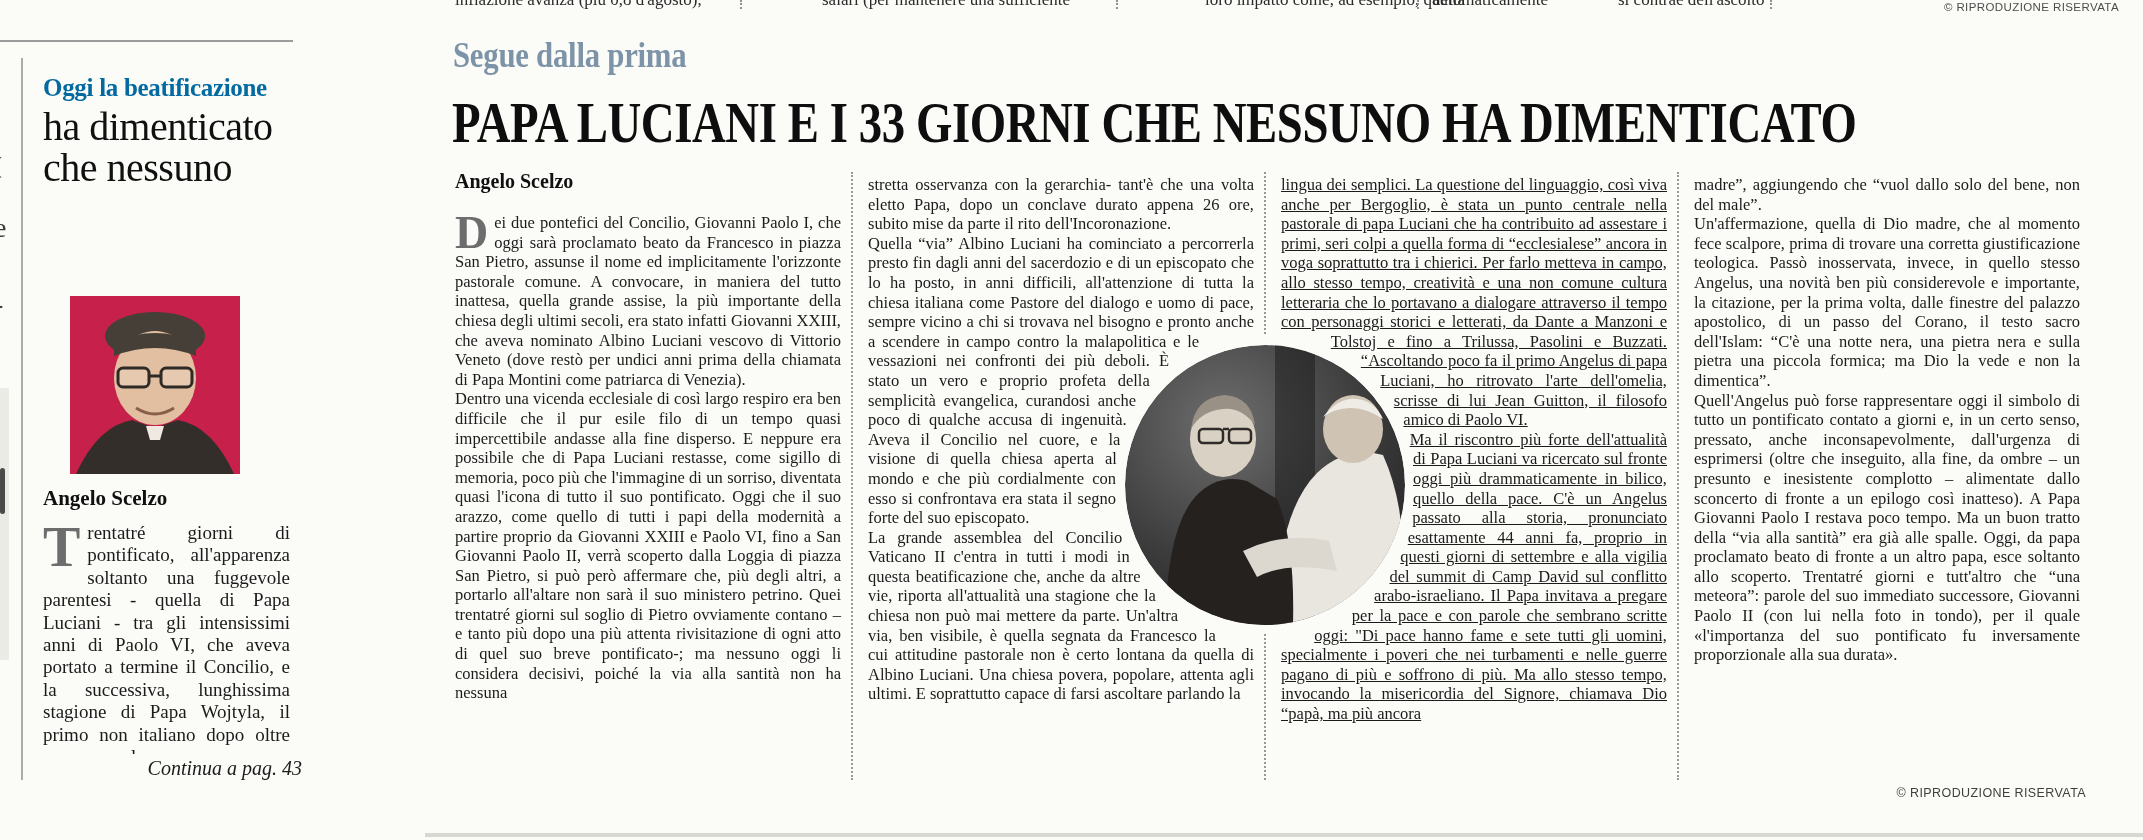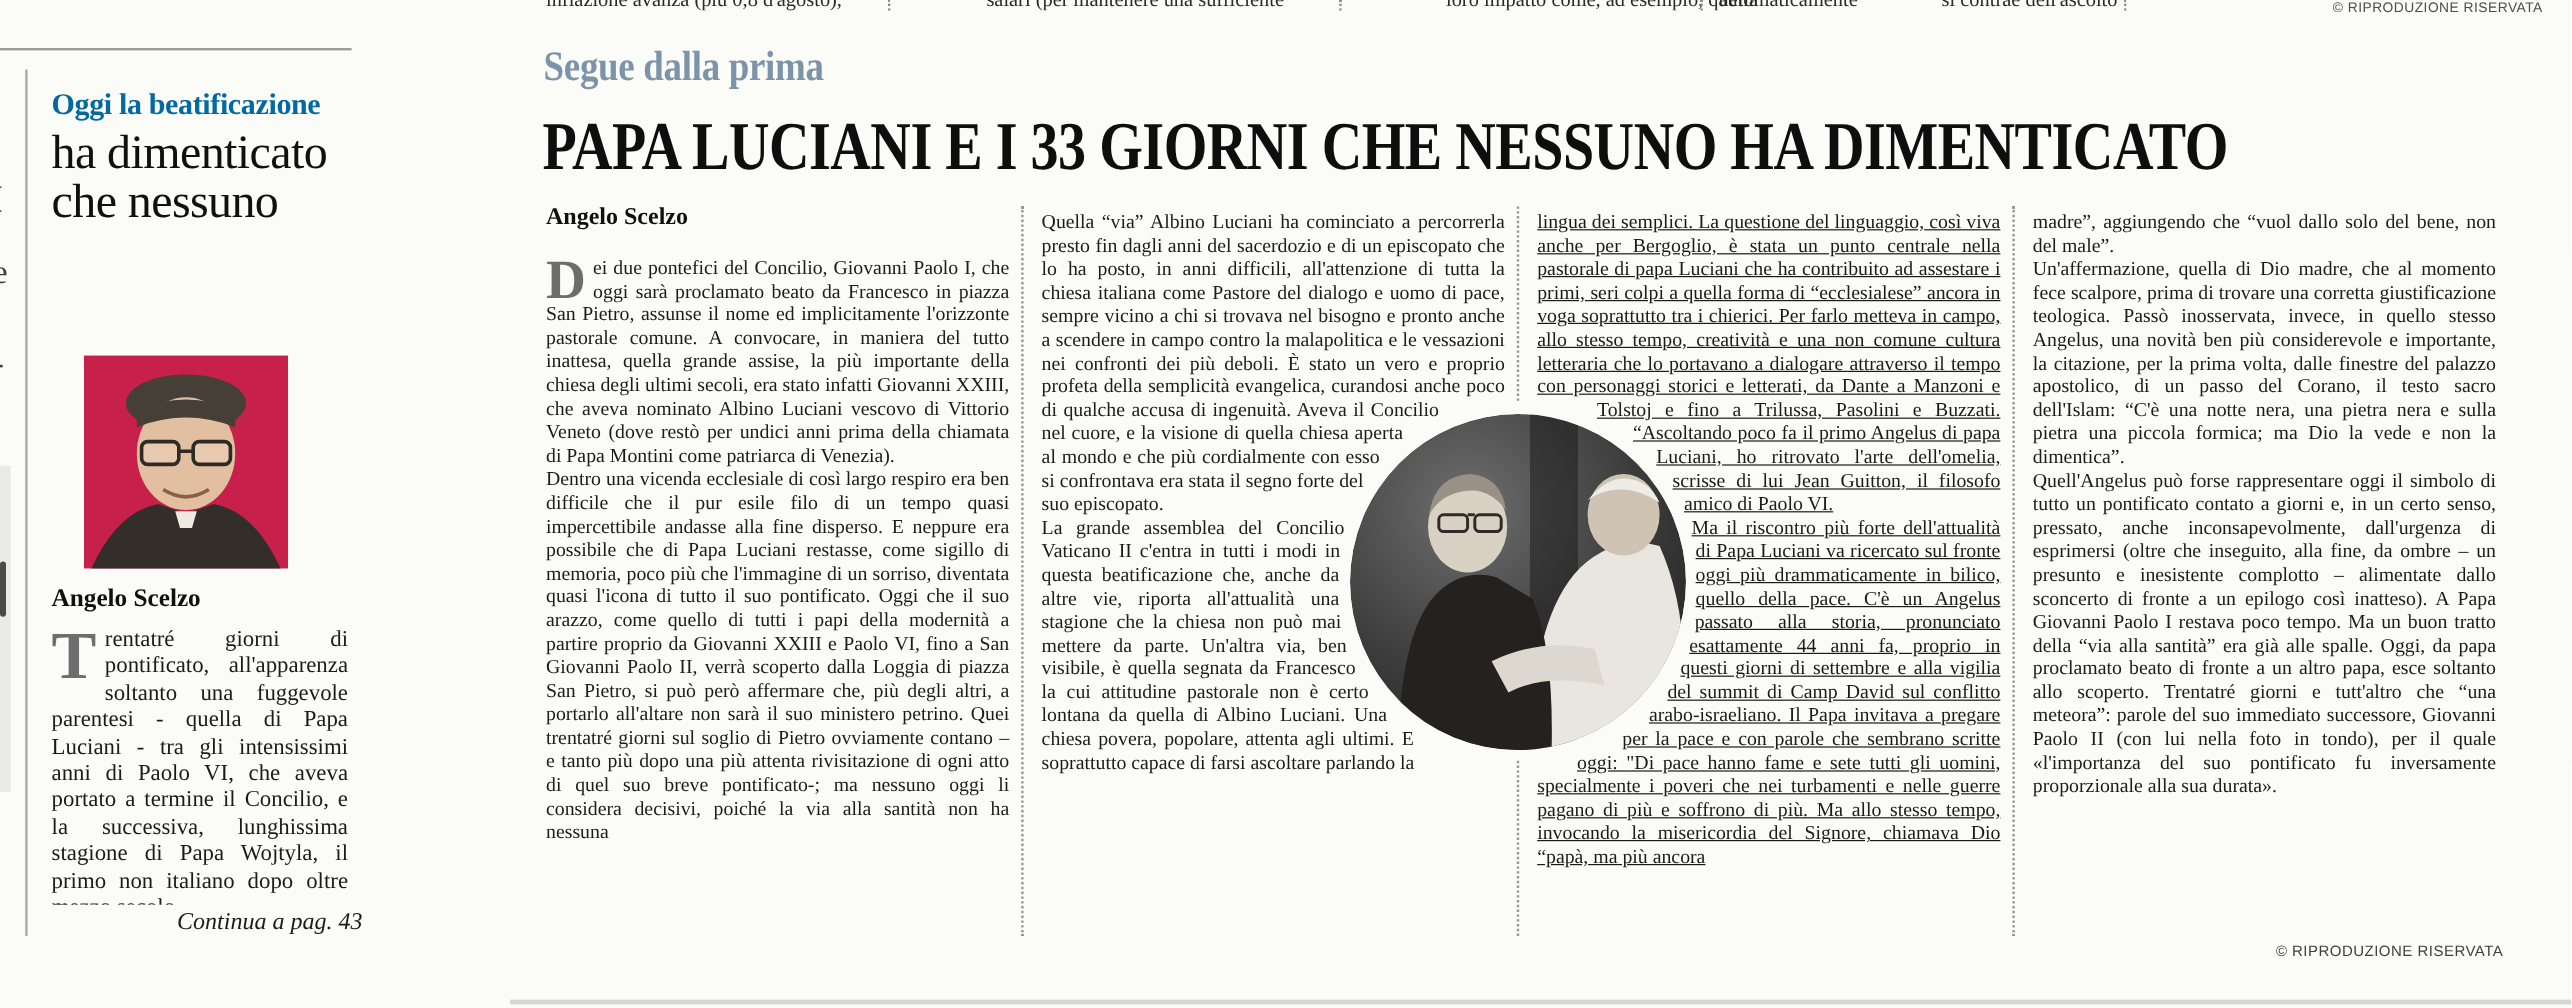--- a/index.html
+++ b/index.html
@@ -122,20 +122,21 @@
     <div class="main-kicker">Segue dalla prima</div>
     <h1 class="headline">PAPA LUCIANI E I 33 GIORNI CHE NESSUNO HA DIMENTICATO</h1>
     <div class="byline">Angelo Scelzo</div>
 
     <div class="col col-0">
         <p><span class="dropcap">D</span>ei due pontefici del Concilio, Giovanni Paolo I, che oggi sarà proclamato beato da Francesco in piazza San Pietro, assunse il nome ed implicitamente l'orizzonte pastorale comune. A convocare, in maniera del tutto inattesa, quella grande assise, la più importante della chiesa degli ultimi secoli, era stato infatti Giovanni XXIII, che aveva nominato Albino Luciani vescovo di Vittorio Veneto (dove restò per undici anni prima della chiamata di Papa Montini come patriarca di Venezia).</p>
         <p>Dentro una vicenda ecclesiale di così largo respiro era ben difficile che il pur esile filo di un tempo quasi impercettibile andasse alla fine disperso. E neppure era possibile che di Papa Luciani restasse, come sigillo di memoria, poco più che l'immagine di un sorriso, diventata quasi l'icona di tutto il suo pontificato. Oggi che il suo arazzo, come quello di tutti i papi della modernità a partire proprio da Giovanni XXIII e Paolo VI, fino a San Giovanni Paolo II, verrà scoperto dalla Loggia di piazza San Pietro, si può però affermare che, più degli altri, a portarlo all'altare non sarà il suo ministero petrino. Quei trentatré giorni sul soglio di Pietro ovviamente contano – e tanto più dopo una più attenta rivisitazione di ogni atto di quel suo breve pontificato-; ma nessuno oggi li considera decisivi, poiché la via alla santità non ha nessuna</p>
       </div>
     <div class="col col-1">
         <div class="shape-r"></div>
+        <p>stretta osservanza con la gerarchia- tant'è che una volta eletto Papa, dopo un conclave durato appena 26 ore, subito mise da parte il rito dell'Incoronazione.</p>
         <p>Quella “via” Albino Luciani ha cominciato a percorrerla presto fin dagli anni del sacerdozio e di un episcopato che lo ha posto, in anni difficili, all'attenzione di tutta la chiesa italiana come Pastore del dialogo e uomo di pace, sempre vicino a chi si trovava nel bisogno e pronto anche a scendere in campo contro la malapolitica e le vessazioni nei confronti dei più deboli. È stato un vero e proprio profeta della semplicità evangelica, curandosi anche poco di qualche accusa di ingenuità. Aveva il Concilio nel cuore, e la visione di quella chiesa aperta al mondo e che più cordialmente con esso si confrontava era stata il segno forte del suo episcopato.</p>
         <p>La grande assemblea del Concilio Vaticano II c'entra in tutti i modi in questa beatificazione che, anche da altre vie, riporta all'attualità una stagione che la chiesa non può mai mettere da parte. Un'altra via, ben visibile, è quella segnata da Francesco la cui attitudine pastorale non è certo lontana da quella di Albino Luciani. Una chiesa povera, popolare, attenta agli ultimi. E soprattutto capace di farsi ascoltare parlando la</p>
       </div>
     <div class="col col-2">
         <div class="shape-l"></div>
         <p>lingua dei semplici. La questione del linguaggio, così viva anche per Bergoglio, è stata un punto centrale nella pastorale di papa Luciani che ha contribuito ad assestare i primi, seri colpi a quella forma di “ecclesialese” ancora in voga soprattutto tra i chierici. Per farlo metteva in campo, allo stesso tempo, creatività e una non comune cultura letteraria che lo portavano a dialogare attraverso il tempo con personaggi storici e letterati, da Dante a Manzoni e Tolstoj e fino a Trilussa, Pasolini e Buzzati. “Ascoltando poco fa il primo Angelus di papa Luciani, ho ritrovato l'arte dell'omelia, scrisse di lui Jean Guitton, il filosofo amico di Paolo VI.</p>
         <p>Ma il riscontro più forte dell'attualità di Papa Luciani va ricercato sul fronte oggi più drammaticamente in bilico, quello della pace. C'è un Angelus passato alla storia, pronunciato esattamente 44 anni fa, proprio in questi giorni di settembre e alla vigilia del summit di Camp David sul conflitto arabo-israeliano. Il Papa invitava a pregare per la pace e con parole che sembrano scritte oggi: "Di pace hanno fame e sete tutti gli uomini, specialmente i poveri che nei turbamenti e nelle guerre pagano di più e soffrono di più. Ma allo stesso tempo, invocando la misericordia del Signore, chiamava Dio “papà, ma più ancora</p>
       </div>
     <div class="col col-3">
         <p>madre”, aggiungendo che “vuol dallo solo del bene, non del male”.</p>

